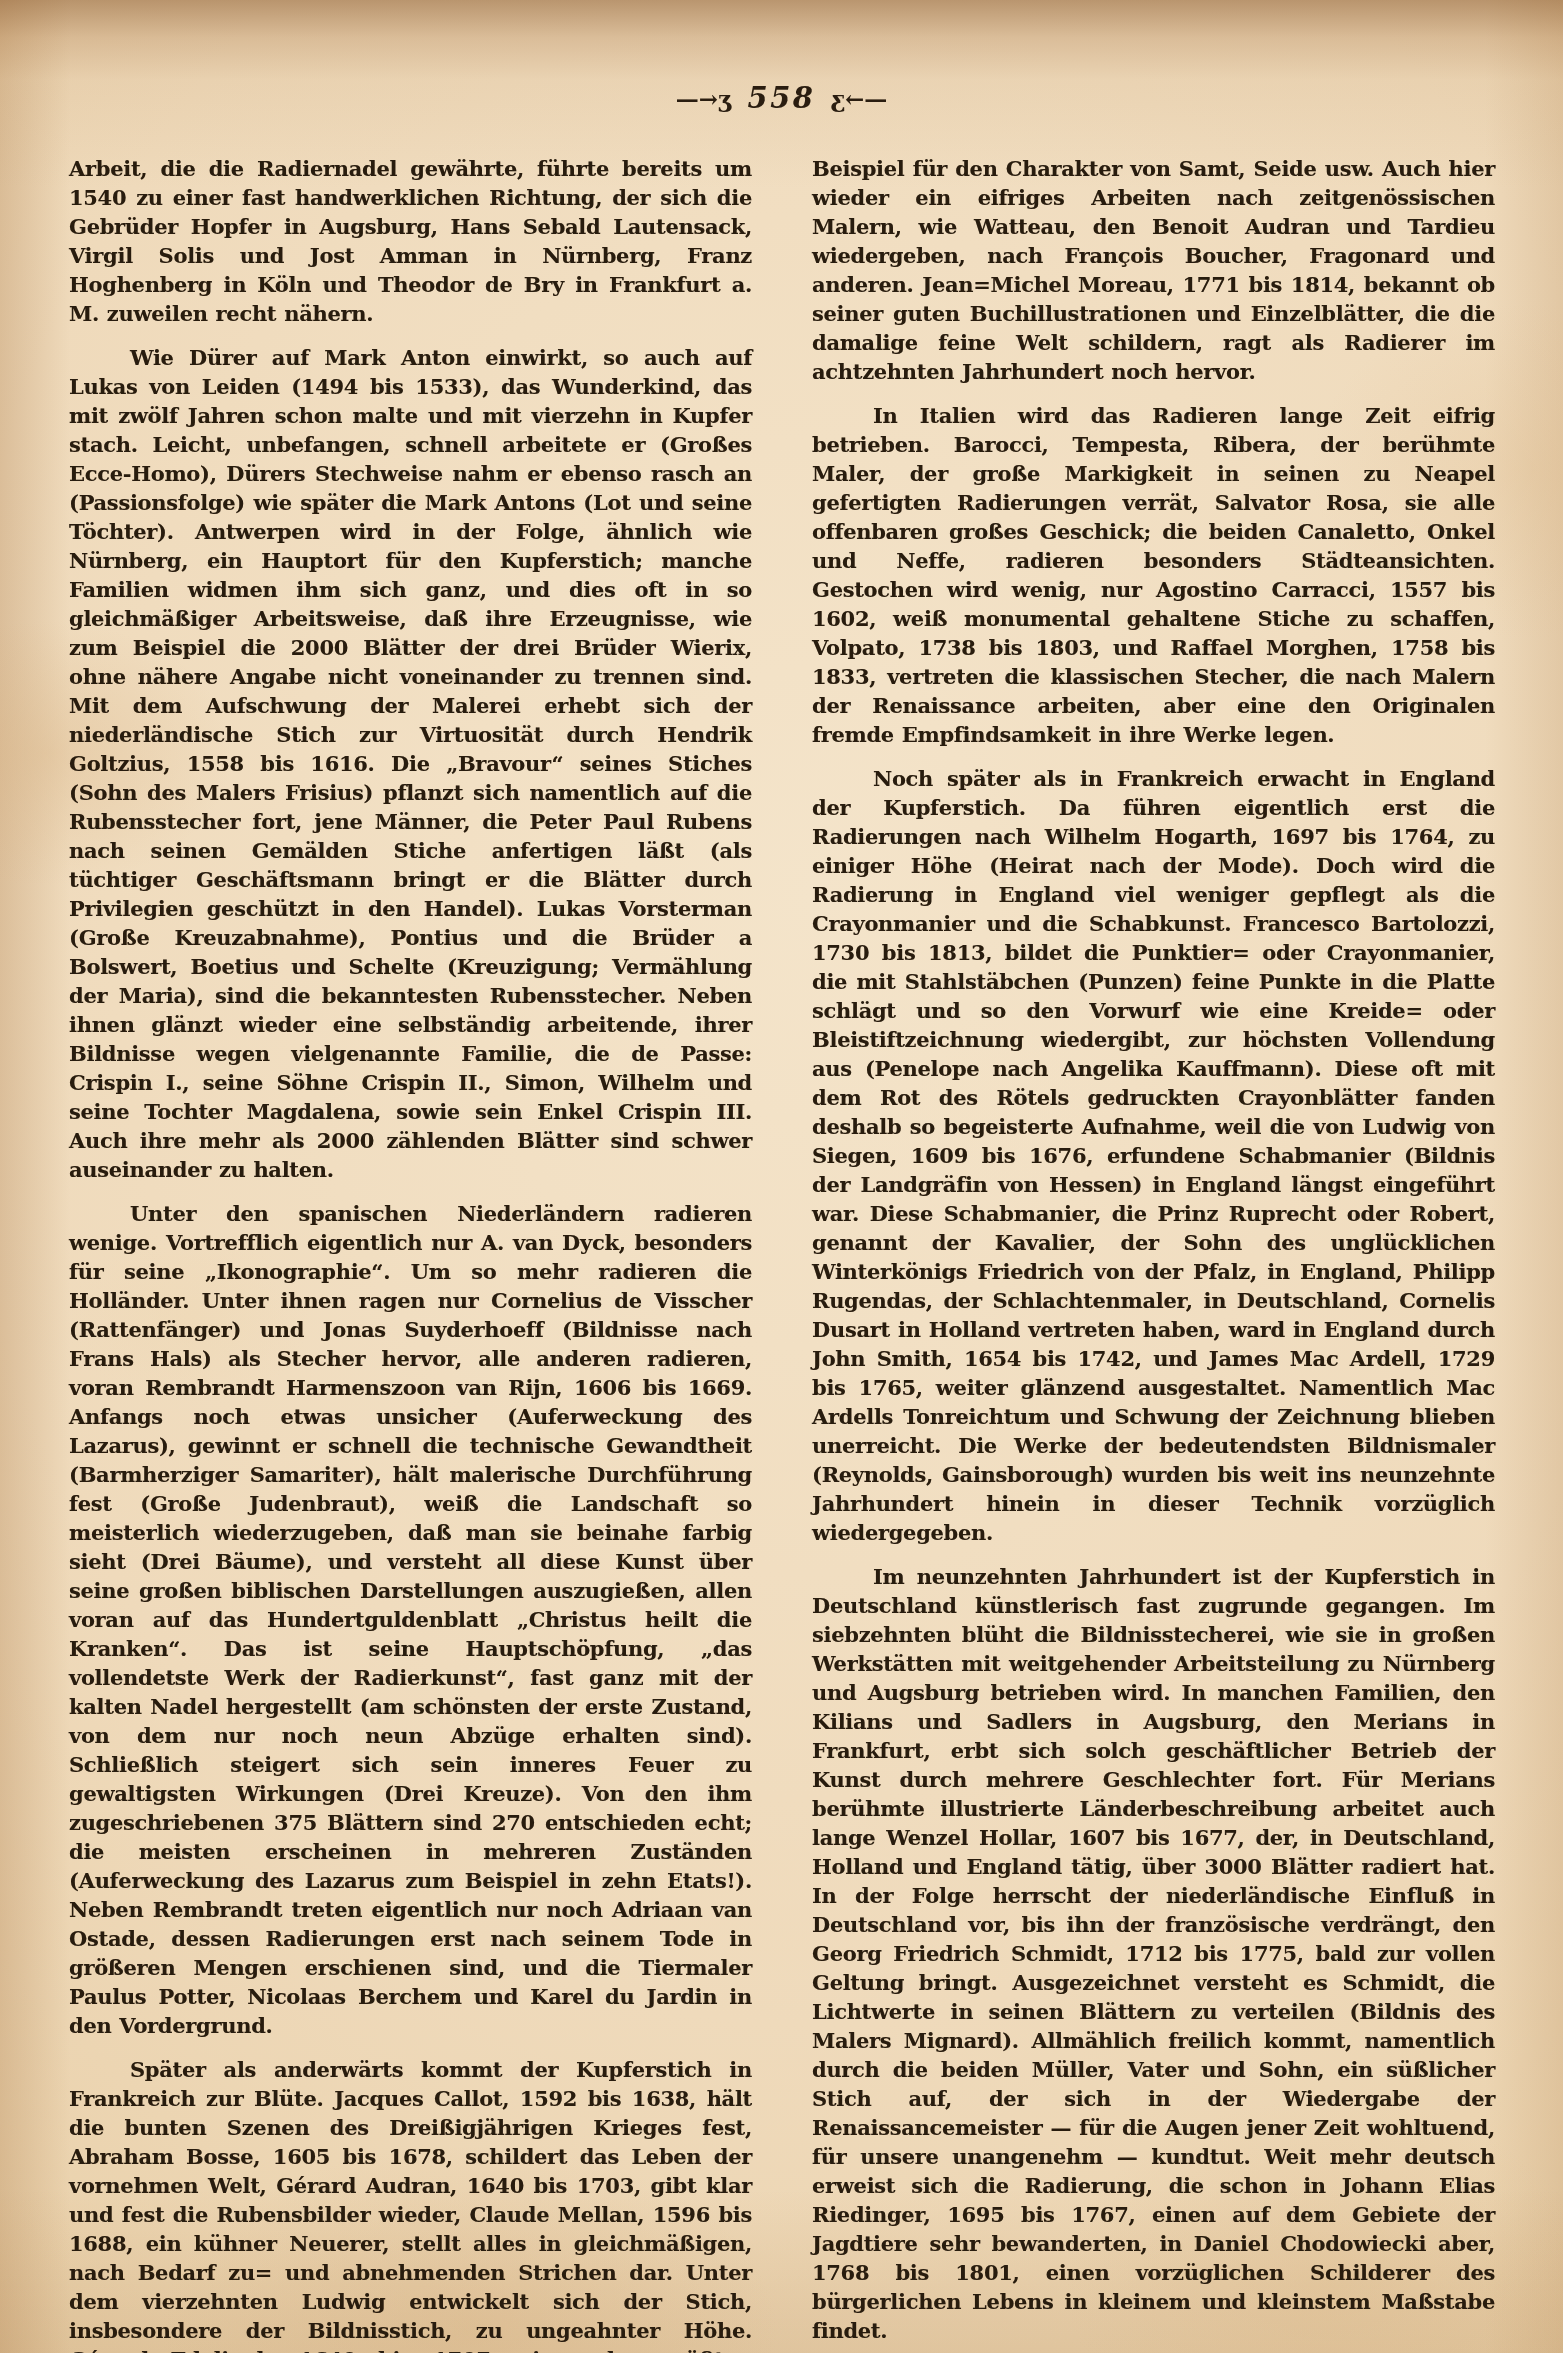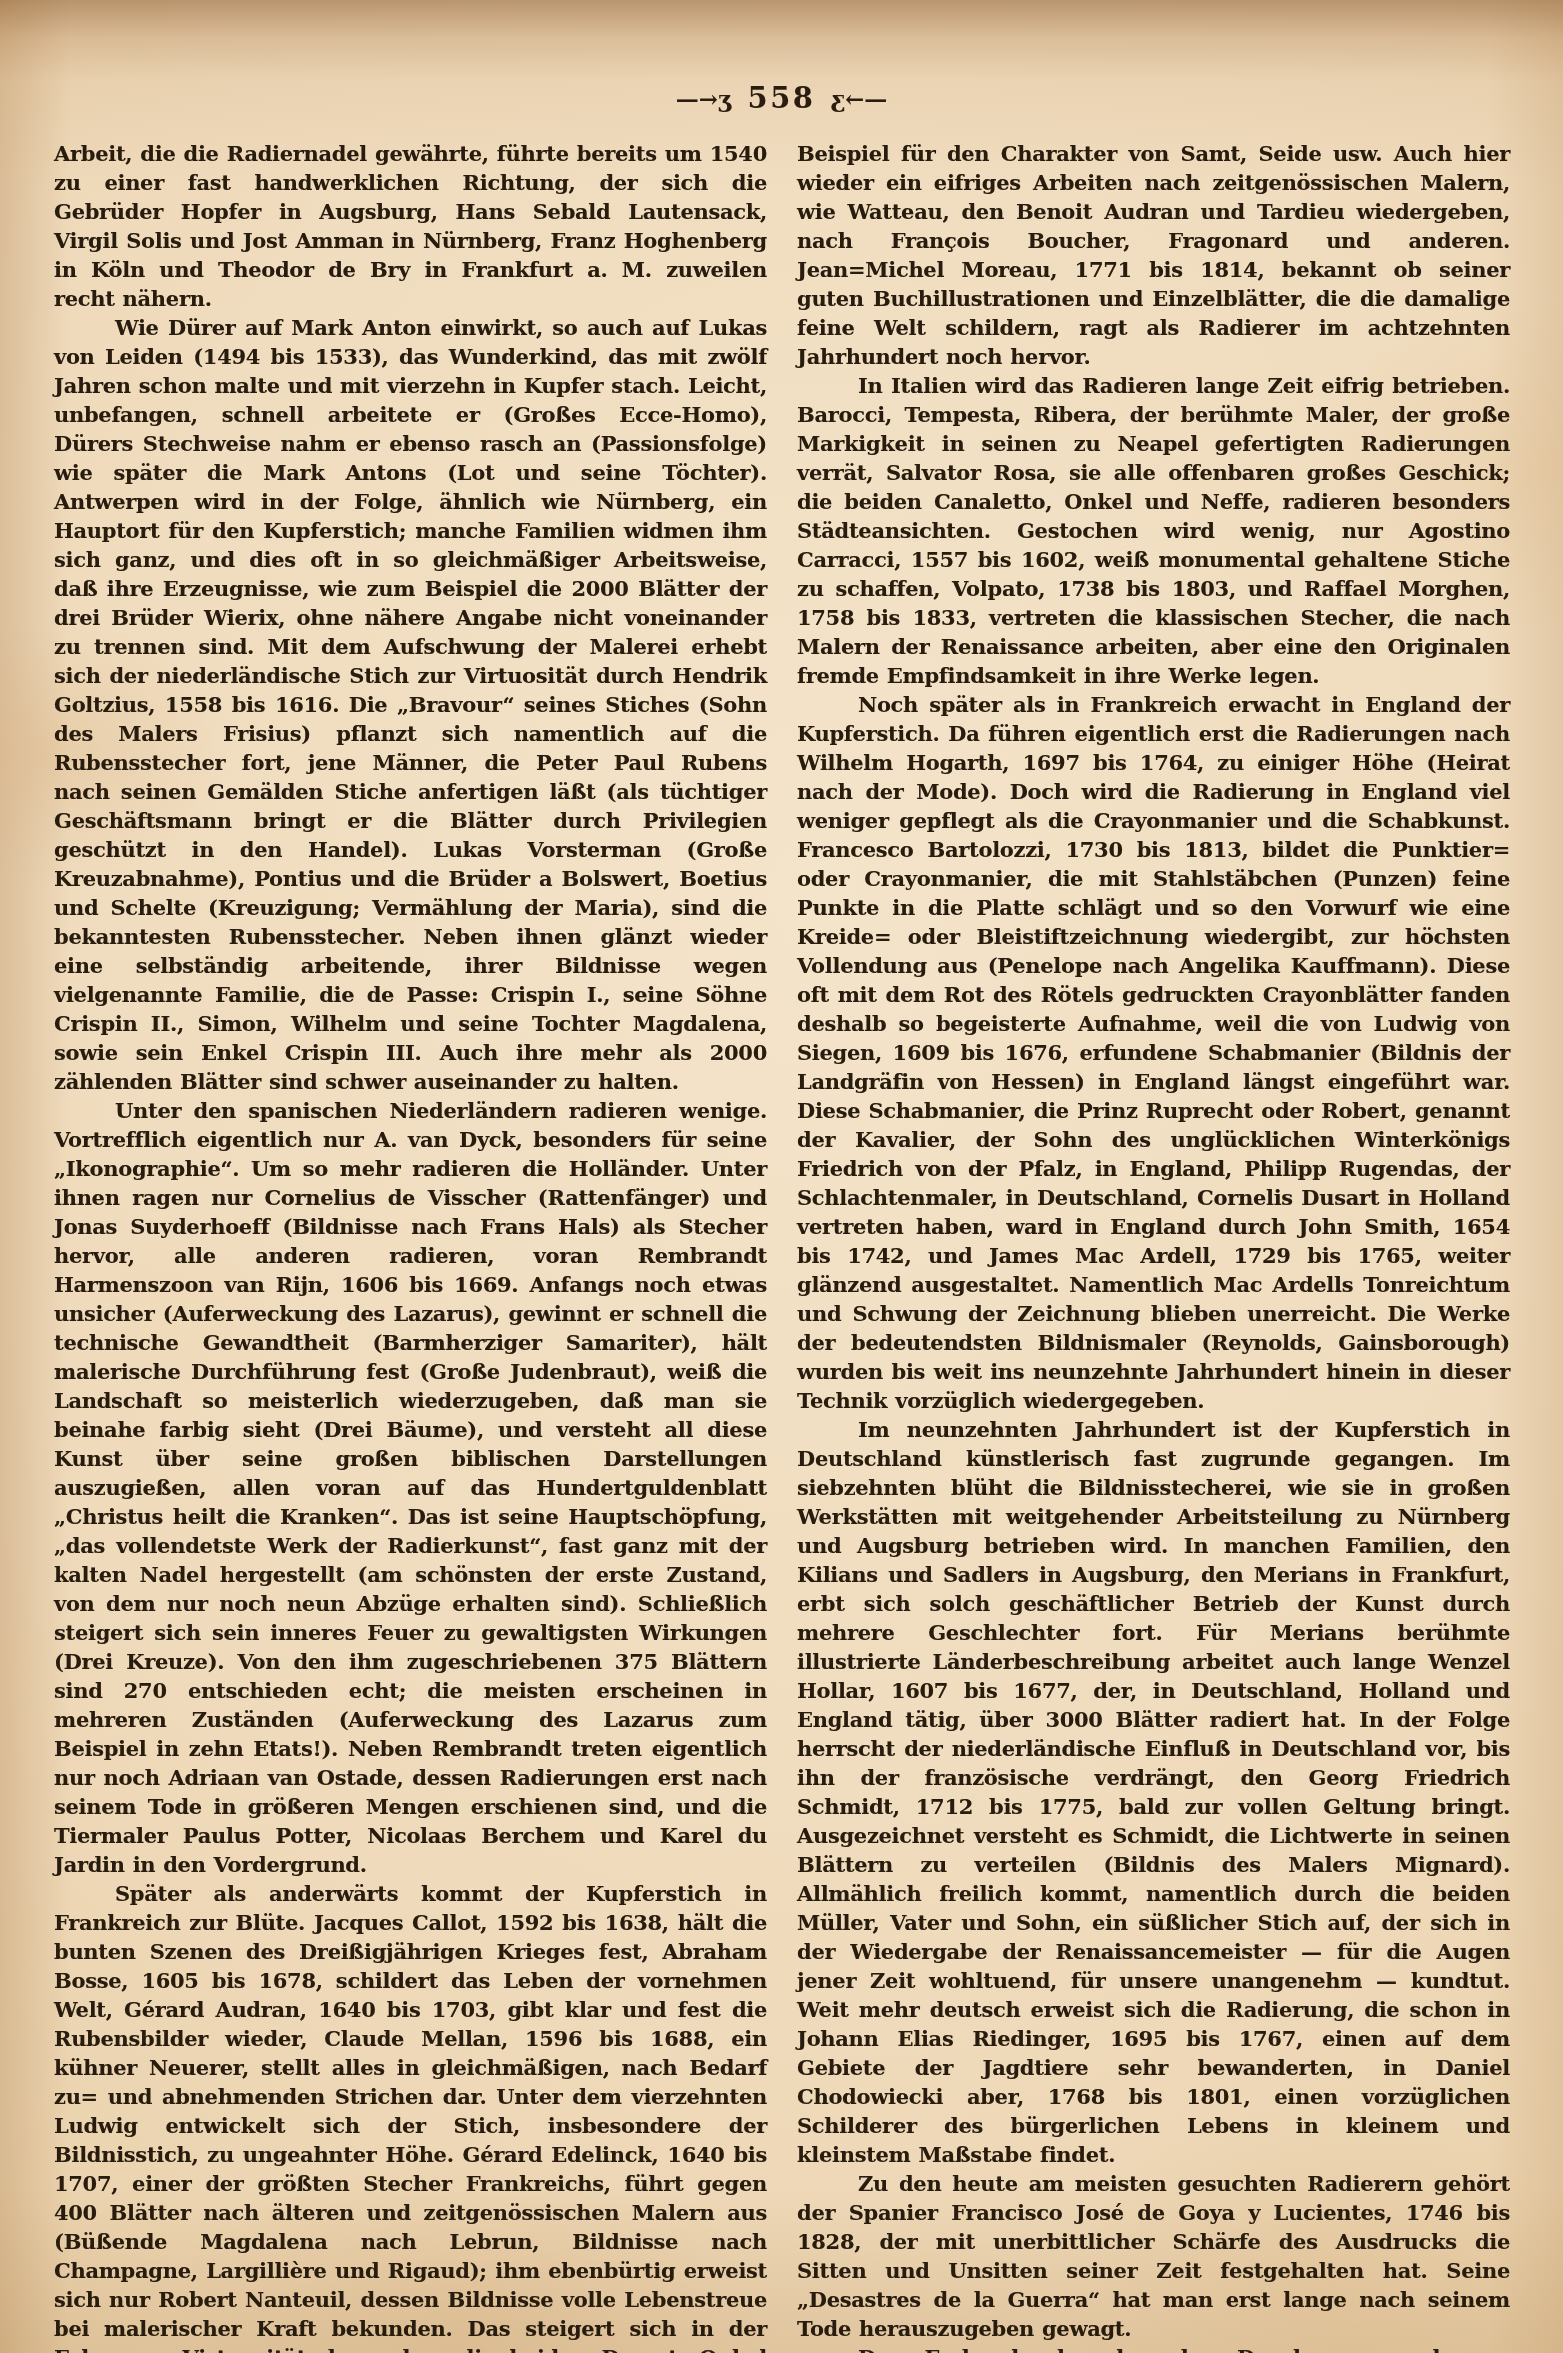--- a/index.html
+++ b/index.html
@@ -29,33 +29,33 @@
   }
   .header{
     position:absolute; top:81px; left:0; right:0;
     text-align:center;
     font-size:29px; font-weight:bold;
     letter-spacing:2.5px;
     color:#2a1d10;
   }
   .orn{ font-size:23px; font-weight:bold; letter-spacing:0; vertical-align:1.3px; }
   .orn-mirror{ display:inline-block; transform:scaleX(-1); }
-  .pagenum{ padding:0 16.4px; }
+  .pagenum{ padding:0 16.4px;font-style:italic; }
   .col{
     position:absolute; top:139px; width:713px;
     text-align:justify;
     font-size:21px; line-height:29px;
     font-weight:bold;
     letter-spacing:-0.3px; word-spacing:0.9px;
     color:#281c0e;
     text-shadow:0 0 0.6px rgba(45,28,12,.35);
   }
   .col-left{ left:54px; }
   .col-right{ left:797px; }
-  .col p{ margin:0; }
+  .col p{ margin:15px; }
   .col p.indent{ text-indent:61px; }
 </style>
 </head>
 <body>
 
 <div class="page">
   <div class="header">
     <span class="orn">—→ʒ</span><span class="pagenum">558</span><span class="orn orn-mirror">—→ʒ</span>
   </div>
 

